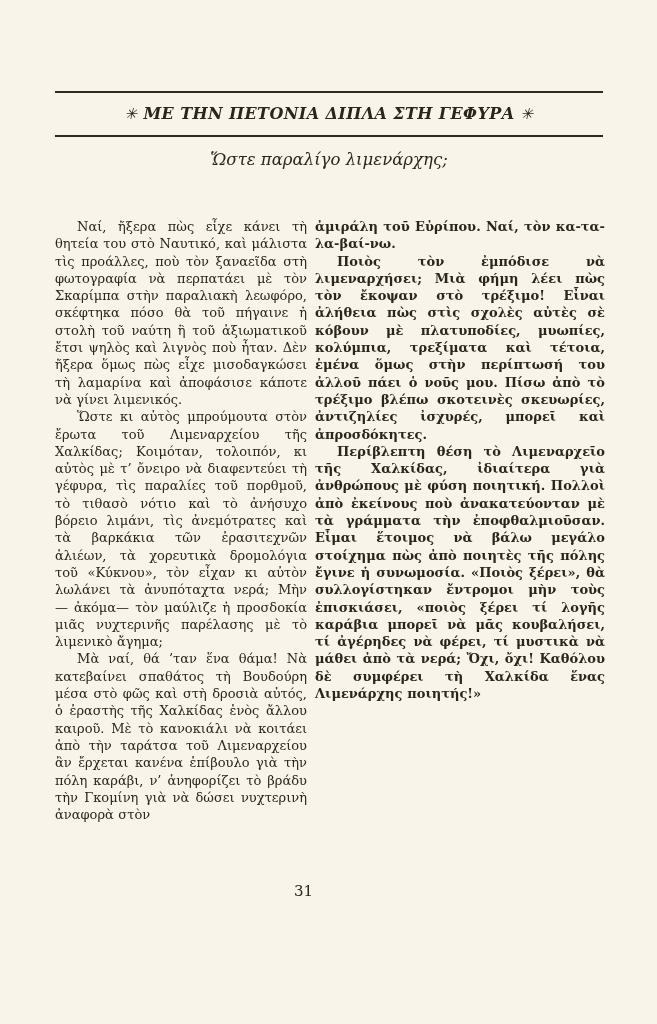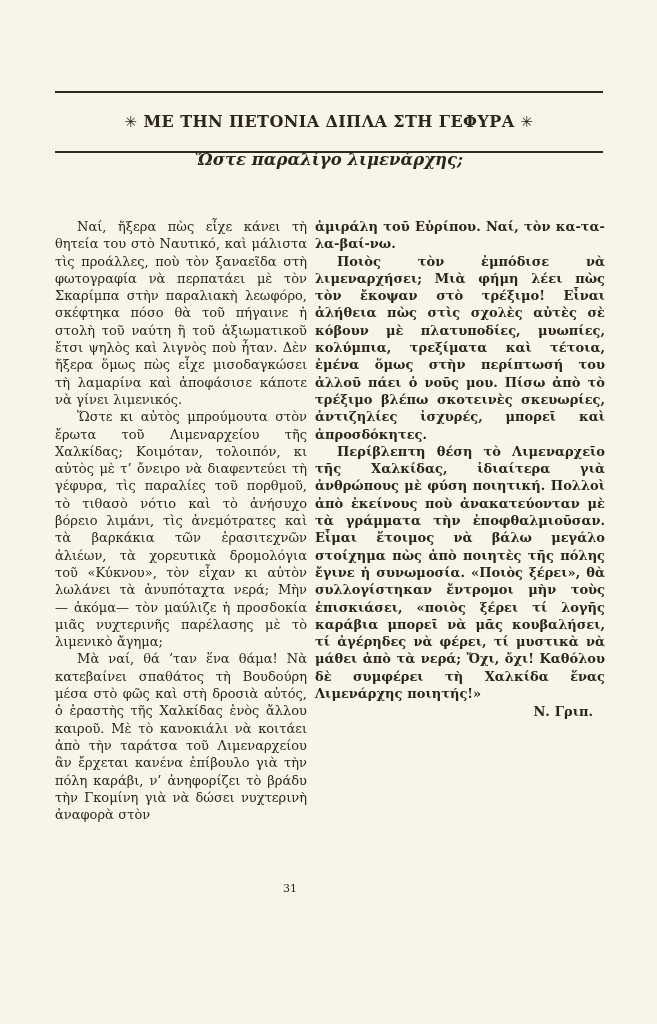--- a/index.html
+++ b/index.html
@@ -15,36 +15,37 @@
     width: 657px; height: 1024px;
   }
   .header {
     position: absolute;
     left: 55px; top: 91px;
     width: 548px;
     border-top: 2px solid #2f2a20;
     border-bottom: 2px solid #2f2a20;
   }
   .title {
-    margin: 8px;
+    margin: 0;
     padding: 11px 0 12px 0;
     font-size: 16px;
     font-weight: bold;
     text-align: center;
     letter-spacing: 0.4px;
     white-space: nowrap;
+    font-style: italic;
   }
   .title .star { font-weight: normal; font-size: 15px; padding: 0 6px; }
   .subtitle {
     position: absolute;
     left: 55px; top: 150px;
     width: 548px;
     margin: 0;
     font-size: 16.5px;
-    font-weight: bold;
+    font-weight: normal;
     font-style: italic;
     text-align: center;
   }
   .columns {
     position: absolute;
     left: 55px; top: 186px;
     width: 550px;
     display: flex;
     gap: 8px;
   }
@@ -63,22 +64,22 @@
   .signature {
     margin-top: 1px !important;
     text-align: right !important;
     text-indent: 0 !important;
     padding-right: 12px;
   }
   .page-number {
     position: absolute;
     left: 283px; top: 882px;
     width: 30px;
-    text-align: left;
-    font-size: 11px;
+    text-align: right;
+    font-size: 15px;
   }
 </style>
 </head>
 <body style="background: rgb(248, 244, 234); color: rgb(43, 37, 28);">
 
 <div class="page">
 
   <div class="header">
     <h1 class="title"><span class="star">✳</span><span>ΜΕ ΤΗΝ ΠΕΤΟΝΙΑ ΔΙΠΛΑ ΣΤΗ ΓΕΦΥΡΑ</span><span class="star">✳</span></h1>
   </div>
@@ -90,20 +91,19 @@
     <div class="col left">
       <p>Ναί, ἤξερα πὼς εἶχε κάνει τὴ θητεία του στὸ Ναυτικό, καὶ μάλιστα τὶς προάλλες, ποὺ τὸν ξαναεῖδα στὴ φωτογραφία νὰ περπατάει μὲ τὸν Σκαρίμπα στὴν παραλιακὴ λεωφόρο, σκέφτηκα πόσο θὰ τοῦ πήγαινε ἡ στολὴ τοῦ ναύτη ἢ τοῦ ἀξιωματικοῦ ἔτσι ψηλὸς καὶ λιγνὸς ποὺ ἦταν. Δὲν ἤξερα ὅμως πὼς εἶχε μισοδαγκώσει τὴ λαμαρίνα καὶ ἀποφάσισε κάποτε νὰ γίνει λιμενικός.</p>
       <p>Ὥστε κι αὐτὸς μπρούμουτα στὸν ἔρωτα τοῦ Λιμεναρχείου τῆς Χαλκίδας; Κοιμόταν, τολοιπόν, κι αὐτὸς μὲ τ’ ὄνειρο νὰ διαφεντεύει τὴ γέφυρα, τὶς παραλίες τοῦ πορθμοῦ, τὸ τιθασὸ νότιο καὶ τὸ ἀνήσυχο βόρειο λιμάνι, τὶς ἀνεμότρατες καὶ τὰ βαρκάκια τῶν ἐρασιτεχνῶν ἁλιέων, τὰ χορευτικὰ δρομολόγια τοῦ «Κύκνου», τὸν εἶχαν κι αὐτὸν λωλάνει τὰ ἀνυπόταχτα νερά; Μὴν — ἀκόμα— τὸν μαύλιζε ἡ προσδοκία μιᾶς νυχτερινῆς παρέλασης μὲ τὸ λιμενικὸ ἄγημα;</p>
       <p>Μὰ ναί, θά ’ταν ἕνα θάμα! Νὰ κατεβαίνει σπαθάτος τὴ Βουδούρη μέσα στὸ φῶς καὶ στὴ δροσιὰ αὐτός, ὁ ἐραστὴς τῆς Χαλκίδας ἑνὸς ἄλλου καιροῦ. Μὲ τὸ κανοκιάλι νὰ κοιτάει ἀπὸ τὴν ταράτσα τοῦ Λιμεναρχείου ἂν ἔρχεται κανένα ἐπίβουλο γιὰ τὴν πόλη καράβι, ν’ ἀνηφορίζει τὸ βράδυ τὴν Γκομίνη γιὰ νὰ δώσει νυχτερινὴ ἀναφορὰ στὸν</p>
     </div>
 
     <div class="col right">
       <p class="no-indent">ἀμιράλη τοῦ Εὐρίπου. Ναί, τὸν κα-τα-λα-βαί-νω.</p>
       <p>Ποιὸς τὸν ἐμπόδισε νὰ λιμεναρχήσει; Μιὰ φήμη λέει πὼς τὸν ἔκοψαν στὸ τρέξιμο! Εἶναι ἀλήθεια πὼς στὶς σχολὲς αὐτὲς σὲ κόβουν μὲ πλατυποδίες, μυωπίες, κολύμπια, τρεξίματα καὶ τέτοια, ἐμένα ὅμως στὴν περίπτωσή του ἀλλοῦ πάει ὁ νοῦς μου. Πίσω ἀπὸ τὸ τρέξιμο βλέπω σκοτεινὲς σκευωρίες, ἀντιζηλίες ἰσχυρές, μπορεῖ καὶ ἀπροσδόκητες.</p>
       <p>Περίβλεπτη θέση τὸ Λιμεναρχεῖο τῆς Χαλκίδας, ἰδιαίτερα γιὰ ἀνθρώπους μὲ φύση ποιητική. Πολλοὶ ἀπὸ ἐκείνους ποὺ ἀνακατεύονταν μὲ τὰ γράμματα τὴν ἐποφθαλμιοῦσαν. Εἶμαι ἕτοιμος νὰ βάλω μεγάλο στοίχημα πὼς ἀπὸ ποιητὲς τῆς πόλης ἔγινε ἡ συνωμοσία. «Ποιὸς ξέρει», θὰ συλλογίστηκαν ἔντρομοι μὴν τοὺς ἐπισκιάσει, «ποιὸς ξέρει τί λογῆς καράβια μπορεῖ νὰ μᾶς κουβαλήσει, τί ἀγέρηδες νὰ φέρει, τί μυστικὰ νὰ μάθει ἀπὸ τὰ νερά; Ὄχι, ὄχι! Καθόλου δὲ συμφέρει τὴ Χαλκίδα ἕνας Λιμενάρχης ποιητής!»</p>
-      <p class="signature">Ν. Γριπ.</p>
     </div>
 
   </div>
 
   <div class="page-number">31</div>
 
 </div>
 
 </body></html>

